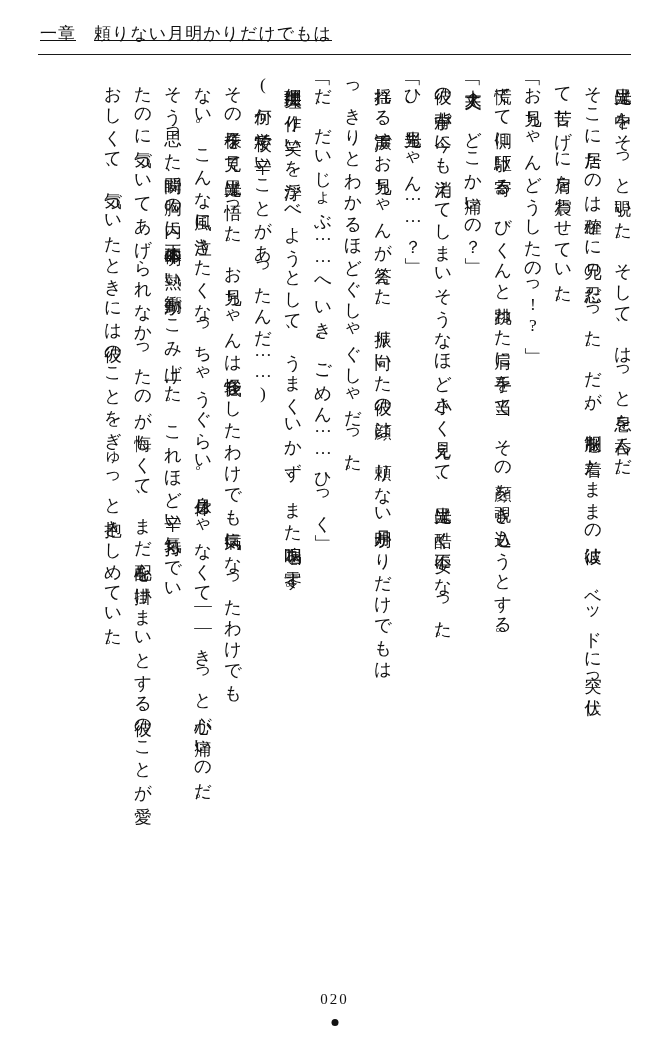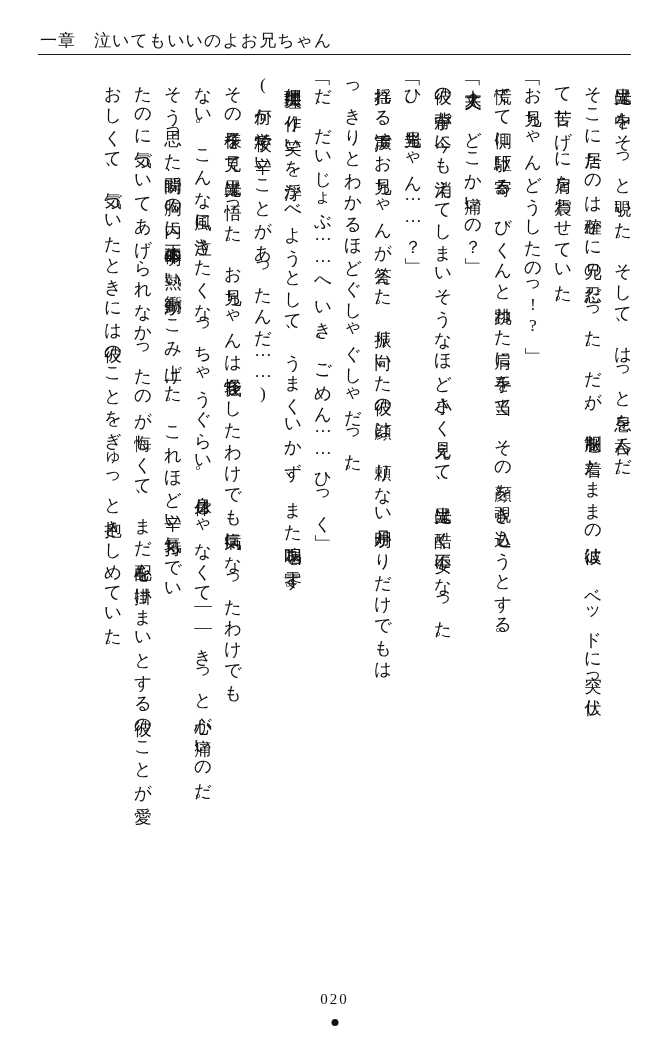--- a/index.html
+++ b/index.html
@@ -25,25 +25,26 @@
   }
 
   
   .header {
     position: absolute;
     top: 22px;
     left: 40px;
     right: 40px;
     height: 30px;
     display: flex;
-    align-items: flex-end;
+    align-items: flex-start;
     gap: 18px;
     font-size: 17px;
     letter-spacing: 1px;
     color: #111;
+    text-decoration: underline;
   }
   .header .chapter-no {
     font-size: 17px;
   }
   .header .chapter-title {
     font-size: 17px;
   }
   .rule {
     position: absolute;
     top: 54px;
@@ -104,21 +105,21 @@
     background: #111;
   }
 </style>
 </head>
 <body>
 
 <div class="page">
 
   <div class="header">
     <span class="chapter-no">一章</span>
-    <span class="chapter-title">泣いてもいいのよお兄ちゃん</span>
+    <span class="chapter-title">頼りない月明かりだけでもは</span>
   </div>
 
   <div class="rule"></div>
 
   <div class="body-text">
     <div class="col">光里は中をそっと覗いた。そして、はっと息を呑んだ。</div>
     <div class="col">そこに居たのは確かに兄の忍だった。だが、制服を着たままの彼は、ベッドに突っ伏し</div>
     <div class="col">て苦しげに肩を震わせていた。</div>
     <div class="col">「お兄ちゃんどうしたのっ!?」</div>
     <div class="col">慌てて側に駆け寄る。びくんと跳ねた肩に手を当て、その顔を覗き込もうとする。</div>

